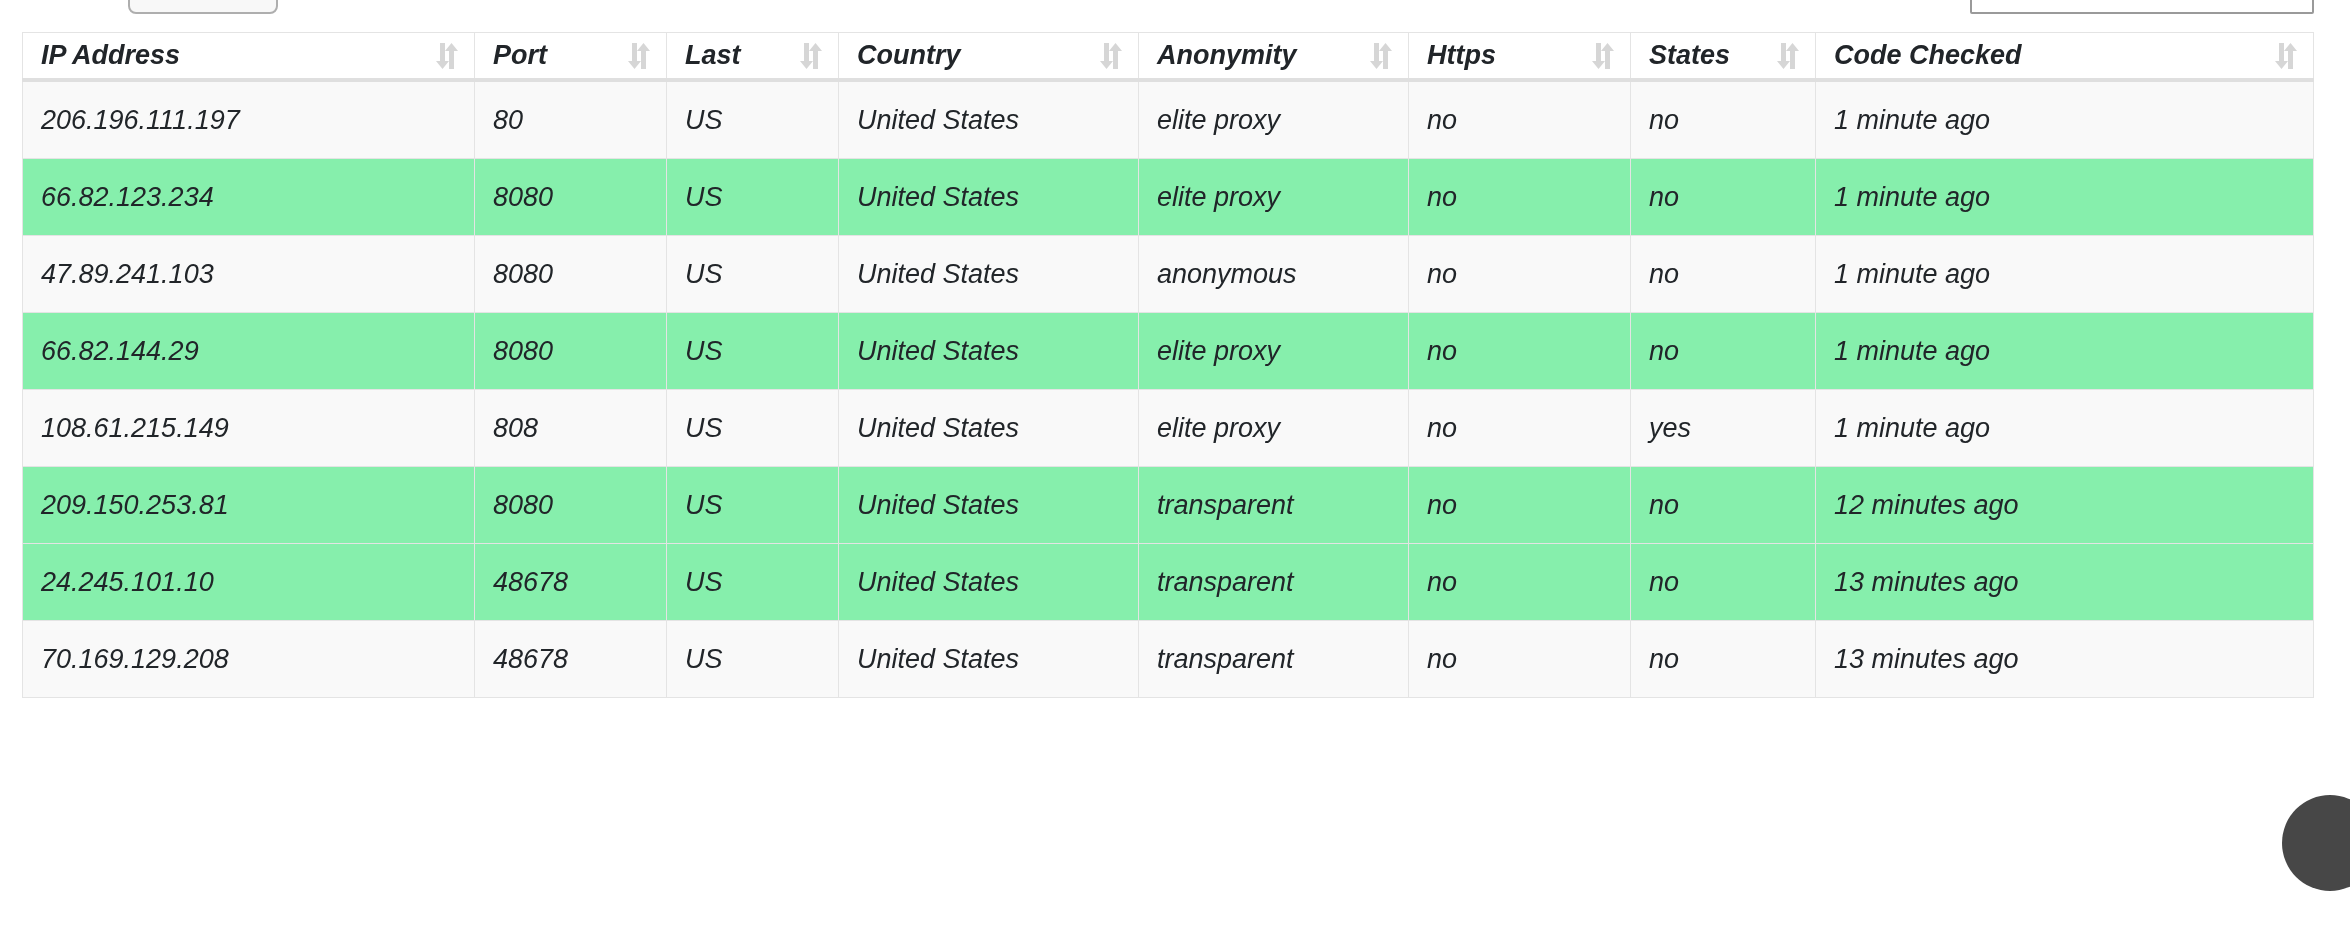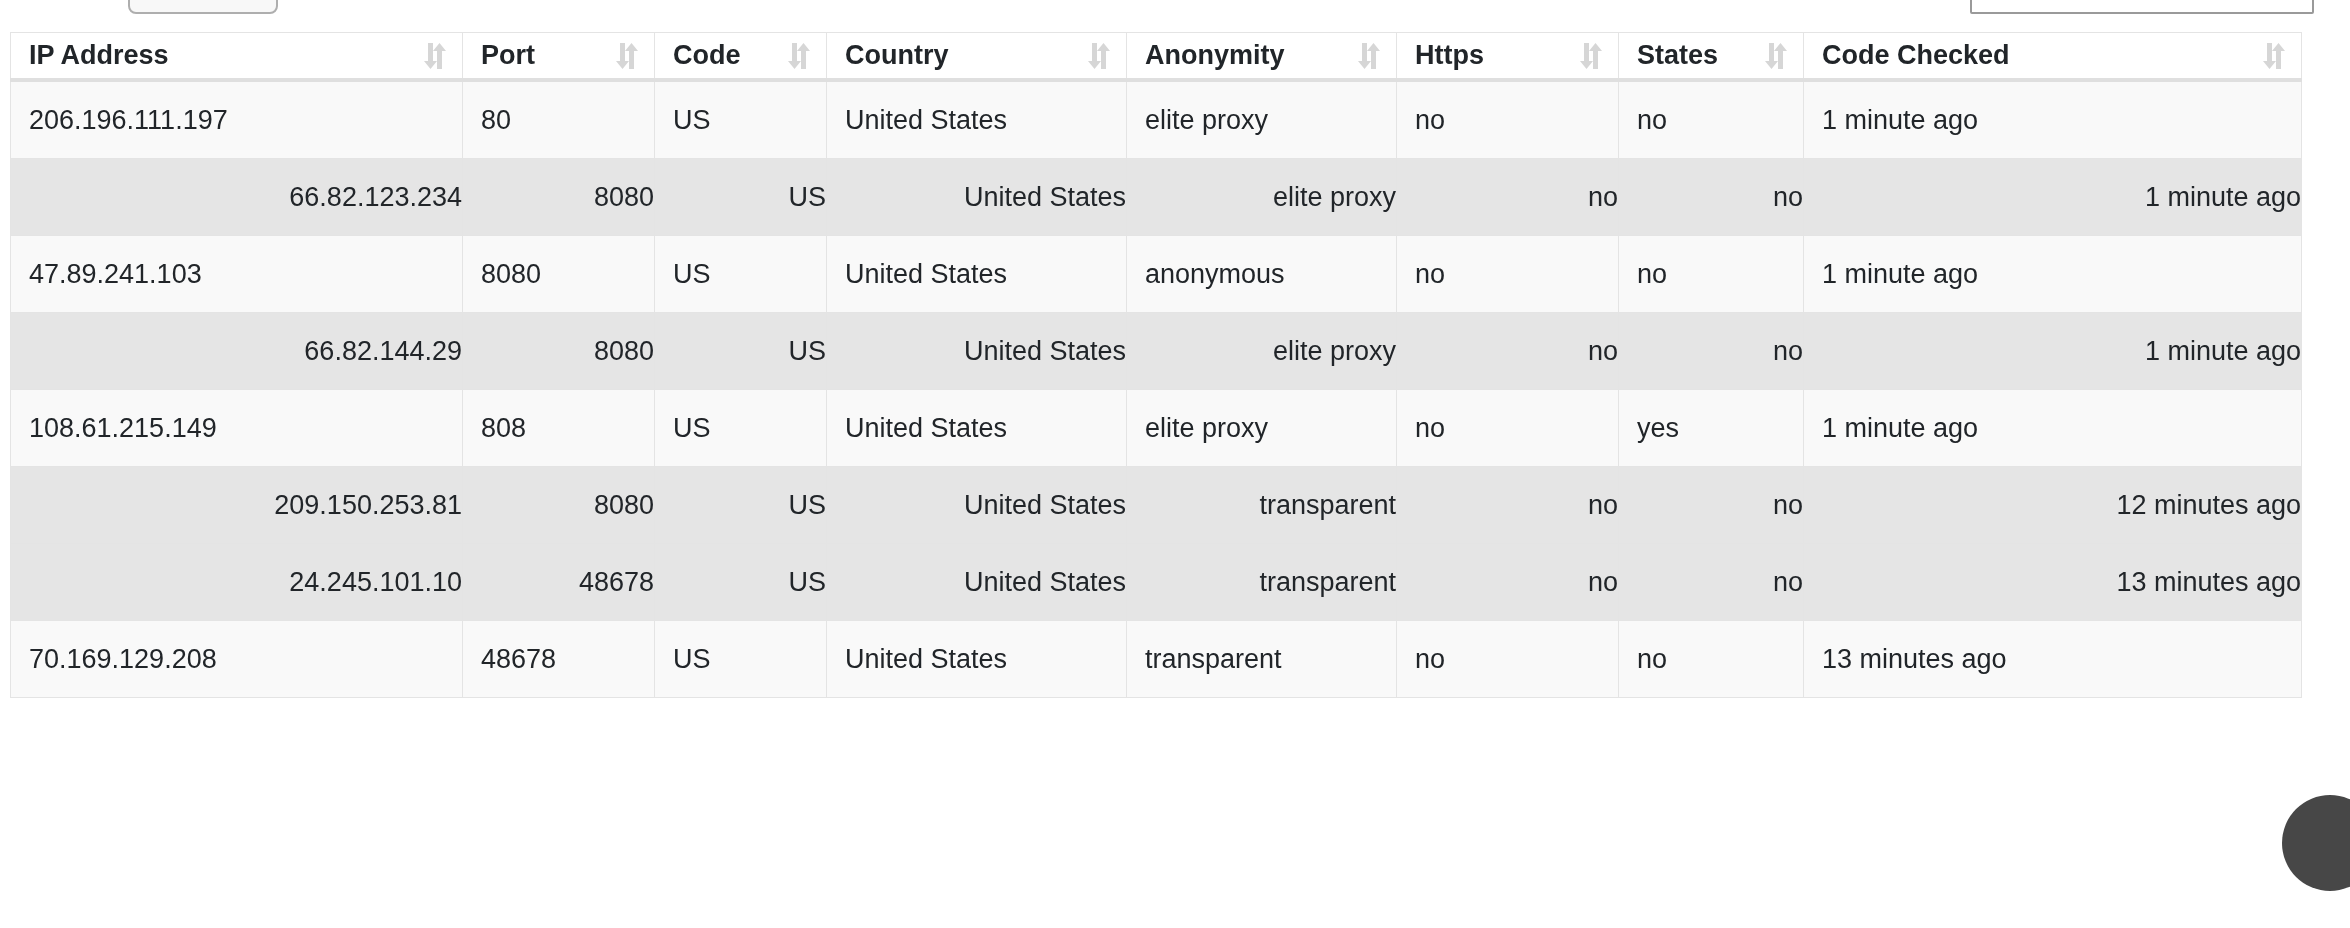--- a/index.html
+++ b/index.html
@@ -50,23 +50,24 @@
     color: #555;
     font-size: 24px;
     line-height: 50px;
     padding: 0 10px;
     overflow: hidden;
   }
 
   
   .table-wrap {
     position: absolute;
-    left: 10px;
+    left: 22px;
     top: 32px;
     width: 2291px;
+    font-style: italic;
   }
 
   table.proxy-table {
     border-collapse: collapse;
     width: 2291px;
     table-layout: fixed;
     background: #ffffff;
   }
 
   table.proxy-table th,
@@ -106,21 +107,21 @@
     display: block;
   }
 
   table.proxy-table tbody td {
     height: 76px;
     line-height: 76px;
     font-weight: normal;
   }
 
   tbody tr.odd td { background: #f9f9f9; }
-  tbody tr.even td { background: #e5e5e5; text-align: right; }
+  tbody tr.even td { background: #86efac; }
 
   
   col.c-ip      { width: 452px; }
   col.c-port    { width: 192px; }
   col.c-code    { width: 172px; }
   col.c-country { width: 300px; }
   col.c-anon    { width: 270px; }
   col.c-google  { width: 222px; }
   col.c-https   { width: 185px; }
   col.c-last    { width: 498px; }
@@ -167,21 +168,21 @@
                 </svg></span>
             </th>
             <th>
               <span class="th-inner">Port</span>
               <span class="sort-icon"><svg viewBox="0 0 26 30" xmlns="http://www.w3.org/2000/svg">
                   <path d="M6 2 h5 v18 h4 L8.5 28 L2 20 h4 z" fill="#d6d6d6"></path>
                   <path d="M20 28 h-5 V10 h-4 L17.5 2 L24 10 h-4 z" fill="#d6d6d6"></path>
                 </svg></span>
             </th>
             <th>
-              <span class="th-inner">Code</span>
+              <span class="th-inner">Last</span>
               <span class="sort-icon"><svg viewBox="0 0 26 30" xmlns="http://www.w3.org/2000/svg">
                   <path d="M6 2 h5 v18 h4 L8.5 28 L2 20 h4 z" fill="#d6d6d6"></path>
                   <path d="M20 28 h-5 V10 h-4 L17.5 2 L24 10 h-4 z" fill="#d6d6d6"></path>
                 </svg></span>
             </th>
             <th>
               <span class="th-inner">Country</span>
               <span class="sort-icon"><svg viewBox="0 0 26 30" xmlns="http://www.w3.org/2000/svg">
                   <path d="M6 2 h5 v18 h4 L8.5 28 L2 20 h4 z" fill="#d6d6d6"></path>
                   <path d="M20 28 h-5 V10 h-4 L17.5 2 L24 10 h-4 z" fill="#d6d6d6"></path>

